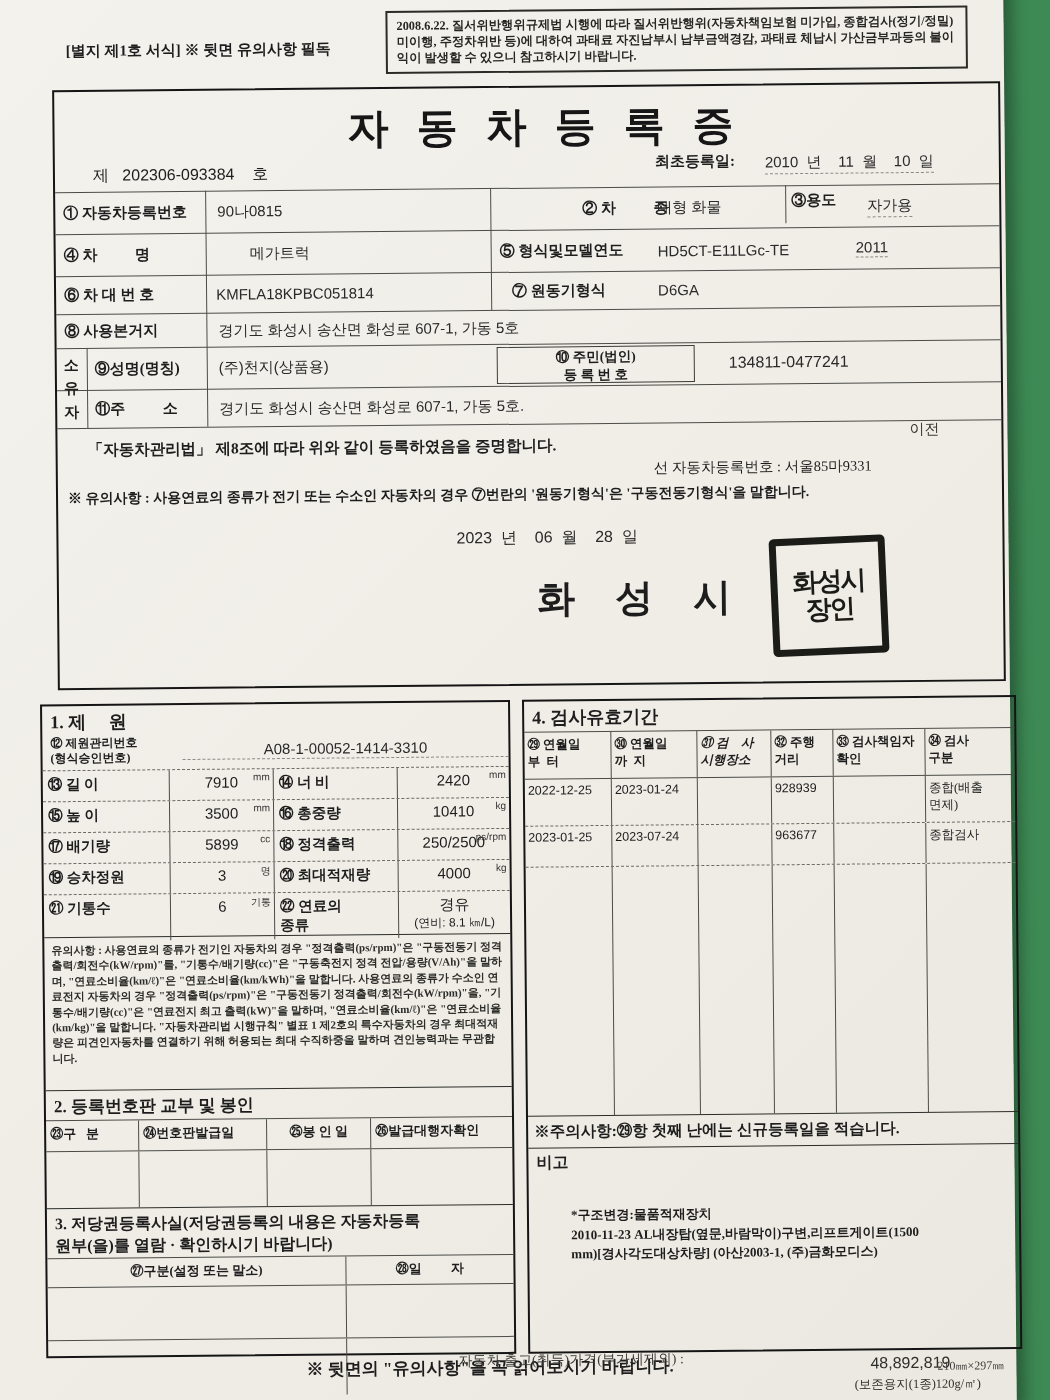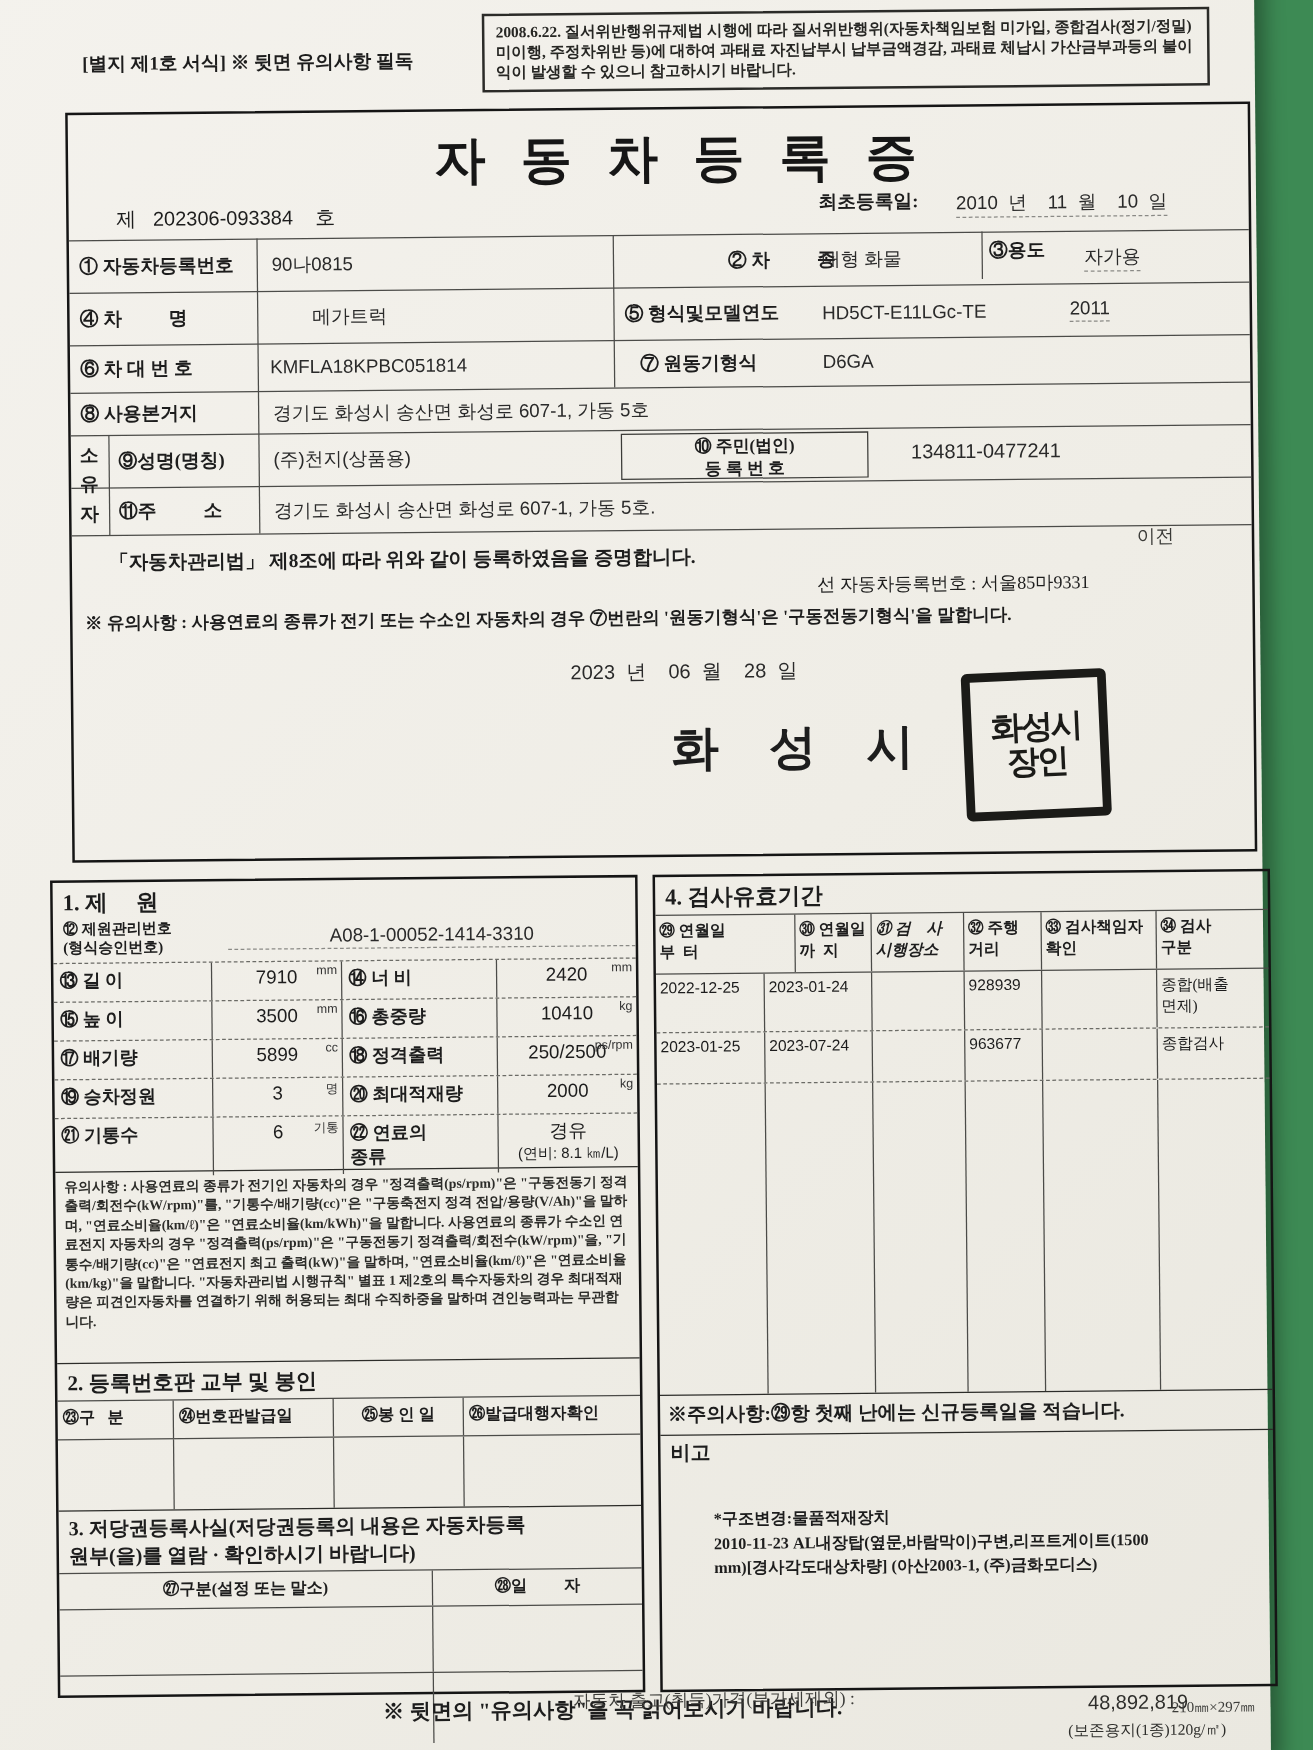--- a/index.html
+++ b/index.html
@@ -175,21 +175,21 @@
           </div>
     </div>
     <div class="spec-row" style="height:30px;">
       <div class="cell spec-lbl">⑲ 승차정원</div>
       <div class="cell">
             <span class="spec-val">3</span>
             <span class="unit">명</span>
           </div>
       <div class="cell spec-lbl">⑳ 최대적재량</div>
       <div class="cell">
-            <span class="spec-val">2000</span>
+            <span class="spec-val">4000</span>
             <span class="unit">kg</span>
           </div>
     </div>
     <div class="spec-row" style="height:42px;">
       <div class="cell spec-lbl">㉑ 기통수</div>
       <div class="cell">
             <span class="spec-val">6</span>
             <span class="unit">기통</span>
           </div>
       <div class="cell spec-lbl pre">㉒ 연료의
@@ -231,21 +231,21 @@
       <div class="gcell"></div>
     </div>
   </div>
 
   <div class="abs box" style="left:522px;top:700px;width:490px;height:650px;">
     <div class="sec-title" style="font-size:18px;">4. 검사유효기간</div>
 
     <div class="grid-row" style="grid-template-columns:86px 86px 74px 62px 92px 1fr;border-top:1px solid #4b4b48;height:46px;">
       <div class="insp-cell pre" style="font-weight:bold;font-family:'Liberation Serif',serif;">㉙ 연월일
 부  터</div>
-      <div class="insp-cell pre" style="font-weight:bold;font-family:'Liberation Serif',serif;border-left:1px solid #4b4b48;margin-left:25px;">㉚ 연월일
+      <div class="insp-cell pre" style="font-weight:bold;font-family:'Liberation Serif',serif;border-left:1px solid #4b4b48;">㉚ 연월일
 까  지</div>
       <div class="insp-cell pre" style="font-weight:bold;font-family:'Liberation Serif',serif;border-left:1px solid #4b4b48;font-style:italic;">㉛ 검    사
 시행장소</div>
       <div class="insp-cell pre" style="font-weight:bold;font-family:'Liberation Serif',serif;border-left:1px solid #4b4b48;">㉜ 주행
 거리</div>
       <div class="insp-cell pre" style="font-weight:bold;font-family:'Liberation Serif',serif;border-left:1px solid #4b4b48;">㉝ 검사책임자
 확인</div>
       <div class="insp-cell pre" style="font-weight:bold;font-family:'Liberation Serif',serif;border-left:1px solid #4b4b48;">㉞ 검사
 구분</div>
     </div>

